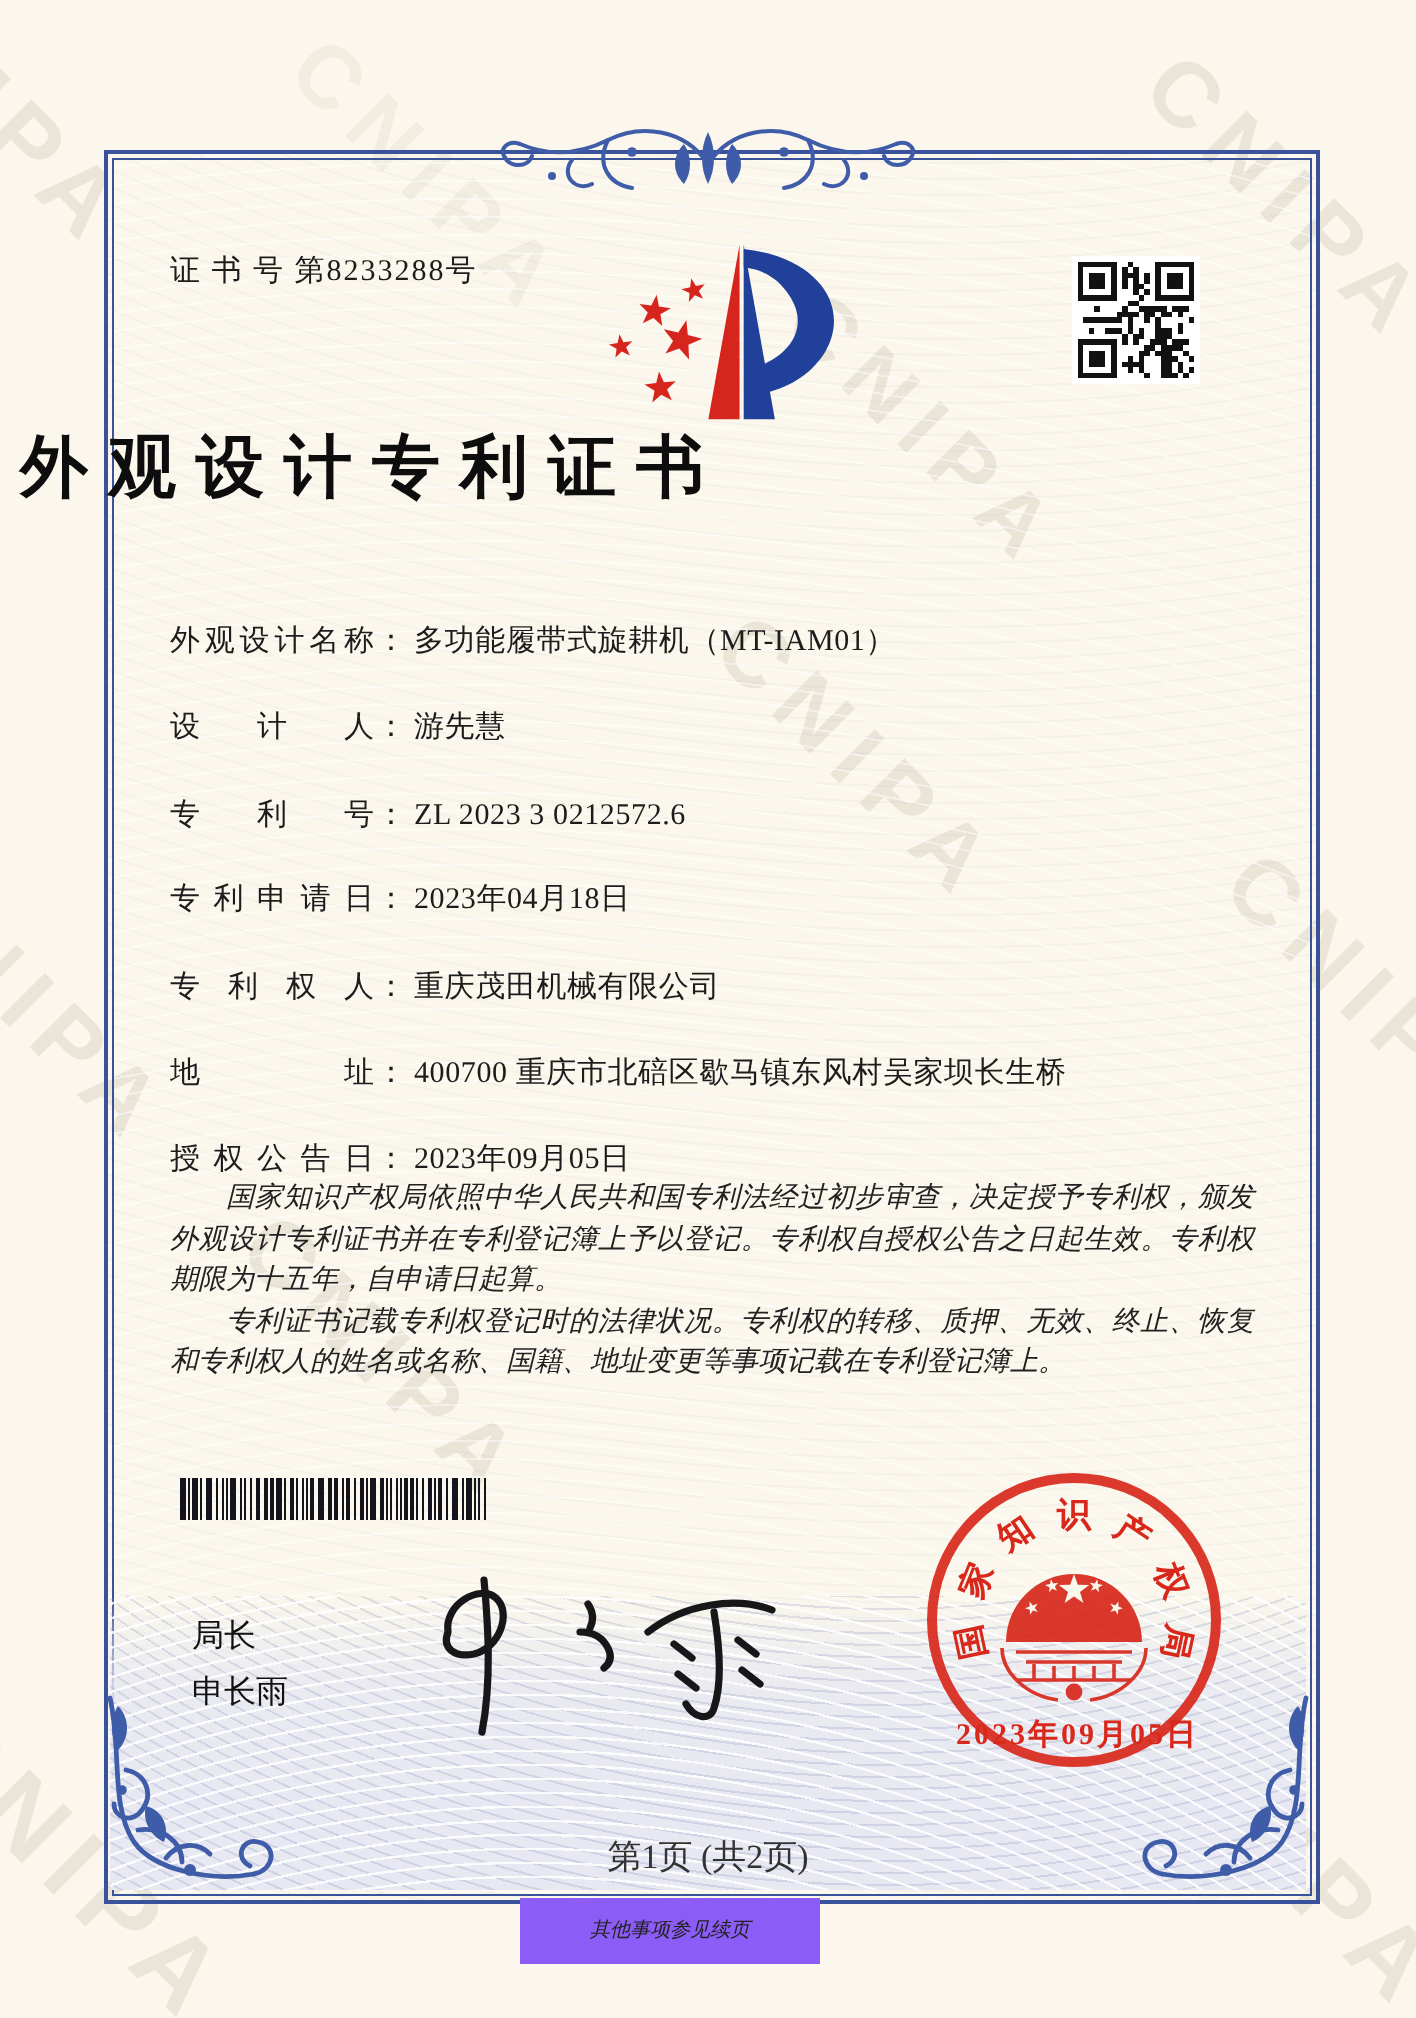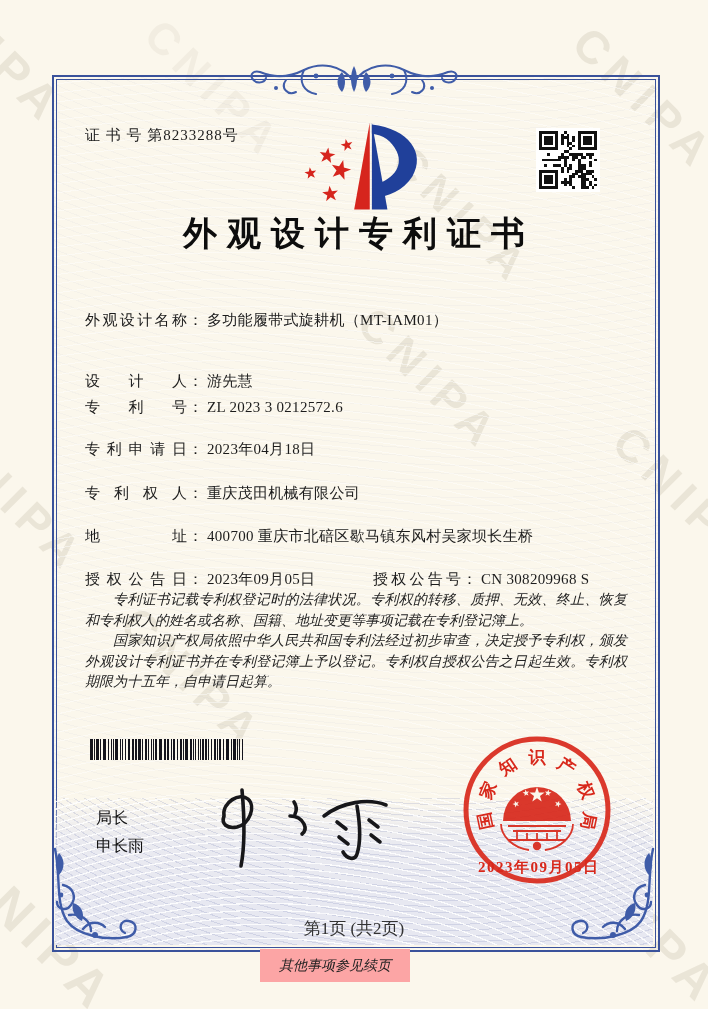--- a/index.html
+++ b/index.html
@@ -31,21 +31,21 @@
   }
   .waves{
     position:absolute;left:55px;top:798px;width:598px;height:147px;z-index:1;
     background-image:
       repeating-radial-gradient(circle at 35% 680px, rgba(255,255,255,.85) 0 1.2px, transparent 1.2px 7px),
       repeating-radial-gradient(circle at 65% -540px, rgba(125,135,185,.22) 0 1px, transparent 1px 6px),
       linear-gradient(180deg, rgba(231,232,241,0) 0%, rgba(231,232,241,.85) 30%, #e7e8f1 70%);
   }
   .cert-no{position:absolute;left:85px;top:126px;font-size:15px;letter-spacing:1px;z-index:3;}
   .title{
-    position:absolute;left:0;top:211px;width:708px;text-align:center;
+    position:absolute;left:0;top:211px;width:708px;
     font-size:34px;font-weight:bold;letter-spacing:10px;text-indent:10px;color:#0d0d0d;z-index:3;
   }
   .qr-box{position:absolute;left:536px;top:128px;width:64px;height:64px;background:#fff;z-index:3;}
   .frow{position:absolute;left:85px;width:560px;font-size:15px;z-index:3;white-space:nowrap;margin-top:12px;}
   .flabel{display:inline-block;width:102px;text-align:justify;text-align-last:justify;vertical-align:bottom;}
   .fcolon{display:inline-block;margin:0 4px 0 1px;}
   .fvalue{letter-spacing:.3px;}
   .pair2{position:absolute;left:288px;top:0;white-space:nowrap;}
   .pair2 .flabel{width:88px;}
   .paras{position:absolute;left:85px;top:590px;width:542px;z-index:3;}
@@ -56,22 +56,22 @@
   .barcode{position:absolute;left:88px;top:739px;z-index:3;}
   .signer{position:absolute;left:96px;z-index:3;font-family:"Liberation Sans","DejaVu Sans",sans-serif;font-size:16px;color:#111;}
   .sig-svg{position:absolute;left:208px;top:780px;z-index:3;}
   .seal{position:absolute;left:457px;top:730px;z-index:4;}
   .seal-date{
     position:absolute;left:478px;top:858px;z-index:5;color:var(--seal-red);
     font-size:15px;letter-spacing:1.5px;font-weight:bold;white-space:nowrap;
   }
   .page-num{position:absolute;left:0;top:917px;width:708px;text-align:center;font-size:17px;color:#333;z-index:3;}
   .footer-box{
-    position:absolute;left:260px;top:949px;width:150px;height:33px;background:#fca5a5;z-index:3;
-    text-align:center;line-height:33px;font-style:italic;font-size:14px;color:#222;
+    position:absolute;left:260px;top:949px;width:150px;height:33px;background:#8b5cf6;z-index:3;
+    text-align:center;line-height:33px;font-style:italic;font-size:10px;color:#222;
   }
   .ornament{position:absolute;z-index:2;}
   svg{display:block;}
 </style>
 </head>
 <body style="--border-blue: #3a529b; --ornament-blue: #3f5ca8; --seal-red: #d8281b; --logo-red: #d6251d; --logo-blue: #20409a; --background: #fbf7ec;">
 
 <div class="wm" style="left:-55px;top:-35px;font-size:48px">CNIPA</div>
 <div class="wm" style="left:600px;top:16px;font-size:46px">CNIPA</div>
 <div class="wm" style="left:170px;top:10px;font-size:44px;color:rgba(138,127,102,0.08)">CNIPA</div>
@@ -279,45 +279,42 @@
       <rect x="50.086956521739125" y="58.43478260869565" width="2.782608695652174" height="2.782608695652174" fill="#111"></rect>
       <rect x="55.65217391304348" y="58.43478260869565" width="2.782608695652174" height="2.782608695652174" fill="#111"></rect>
     </svg>
 </div>
 
 <div class="title">外观设计专利证书</div>
 
 <div class="frow" style="top:299px">
   <span class="flabel">外观设计名称</span><span class="fcolon">：</span><span class="fvalue">多功能履带式旋耕机（MT-IAM01）</span>
 </div>
-<div class="frow" style="top:360px">
+<div class="frow" style="top:342px">
   <span class="flabel">设计人</span><span class="fcolon">：</span><span class="fvalue">游先慧</span>
 </div>
 <div class="frow" style="top:386px">
   <span class="flabel">专利号</span><span class="fcolon">：</span><span class="fvalue">ZL 2023 3 0212572.6</span>
 </div>
 <div class="frow" style="top:428px">
   <span class="flabel">专利申请日</span><span class="fcolon">：</span><span class="fvalue">2023年04月18日</span>
 </div>
 <div class="frow" style="top:472px">
   <span class="flabel">专利权人</span><span class="fcolon">：</span><span class="fvalue">重庆茂田机械有限公司</span>
 </div>
 <div class="frow" style="top:515px">
   <span class="flabel">地址</span><span class="fcolon">：</span><span class="fvalue">400700 重庆市北碚区歇马镇东风村吴家坝长生桥</span>
 </div>
 <div class="frow" style="top:558px">
   <span class="flabel">授权公告日</span><span class="fcolon">：</span><span class="fvalue">2023年09月05日</span>
-  <span class="pair2">
-    <span class="flabel">授权公告号</span><span class="fcolon">：</span><span class="fvalue">CN 308209968 S</span>
-  </span>
 </div>
 
 <div class="paras">
+  <p>国家知识产权局依照中华人民共和国专利法经过初步审查，决定授予专利权，颁发外观设计专利证书并在专利登记簿上予以登记。专利权自授权公告之日起生效。专利权期限为十五年，自申请日起算。</p>
   <p>专利证书记载专利权登记时的法律状况。专利权的转移、质押、无效、终止、恢复和专利权人的姓名或名称、国籍、地址变更等事项记载在专利登记簿上。</p>
-  <p>国家知识产权局依照中华人民共和国专利法经过初步审查，决定授予专利权，颁发外观设计专利证书并在专利登记簿上予以登记。专利权自授权公告之日起生效。专利权期限为十五年，自申请日起算。</p>
 </div>
 
 <div class="barcode">
   <svg id="bar-svg" width="160" height="21" viewBox="0 0 160 21" shape-rendering="crispEdges">
       <rect x="2" y="0" width="3" height="21" fill="#14141c"></rect>
       <rect x="6" y="0" width="1" height="21" fill="#14141c"></rect>
       <rect x="8" y="0" width="3" height="21" fill="#14141c"></rect>
       <rect x="12" y="0" width="1" height="21" fill="#14141c"></rect>
       <rect x="15" y="0" width="3" height="21" fill="#14141c"></rect>
       <rect x="20" y="0" width="1" height="21" fill="#14141c"></rect>

